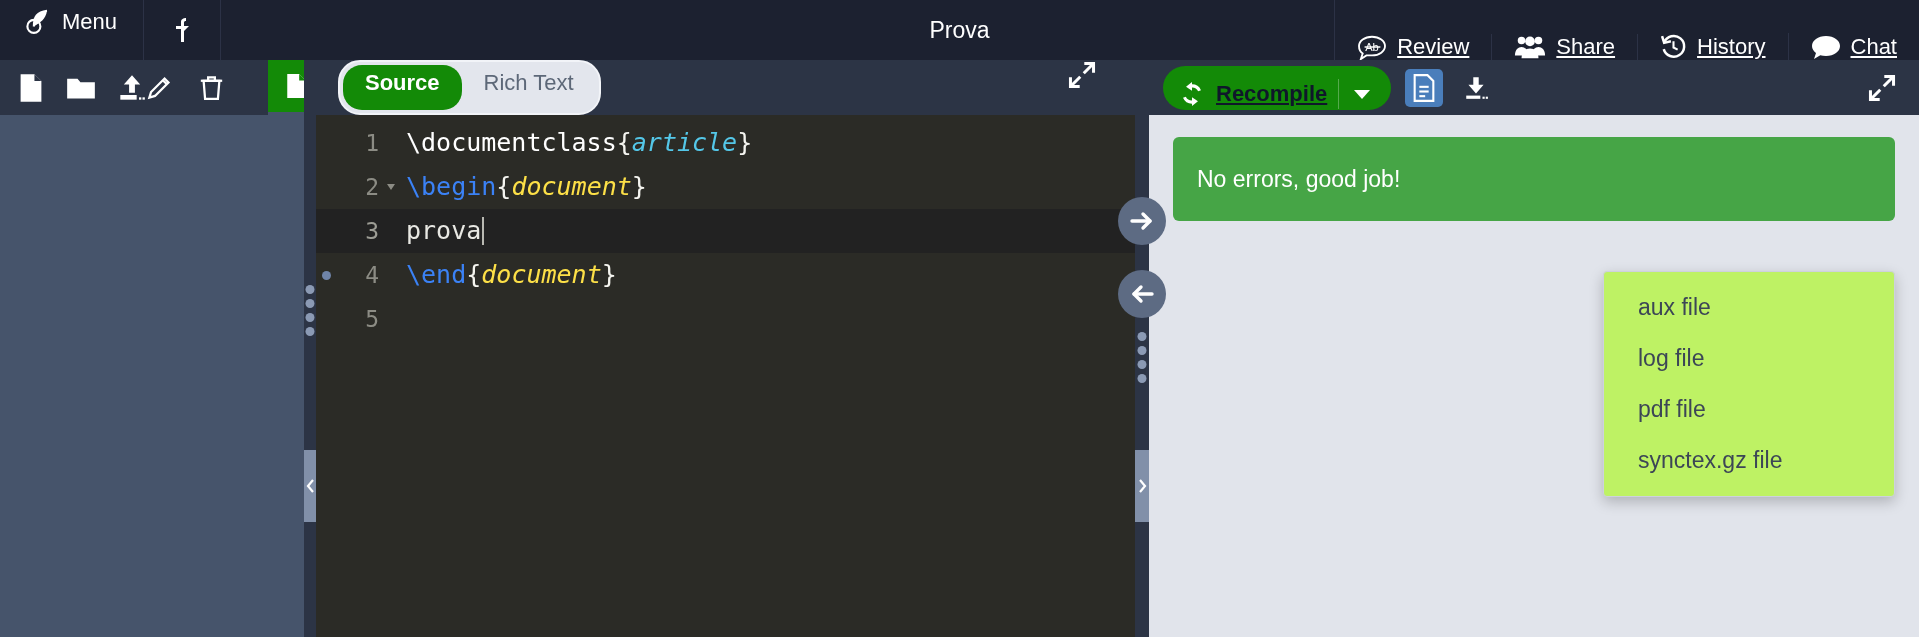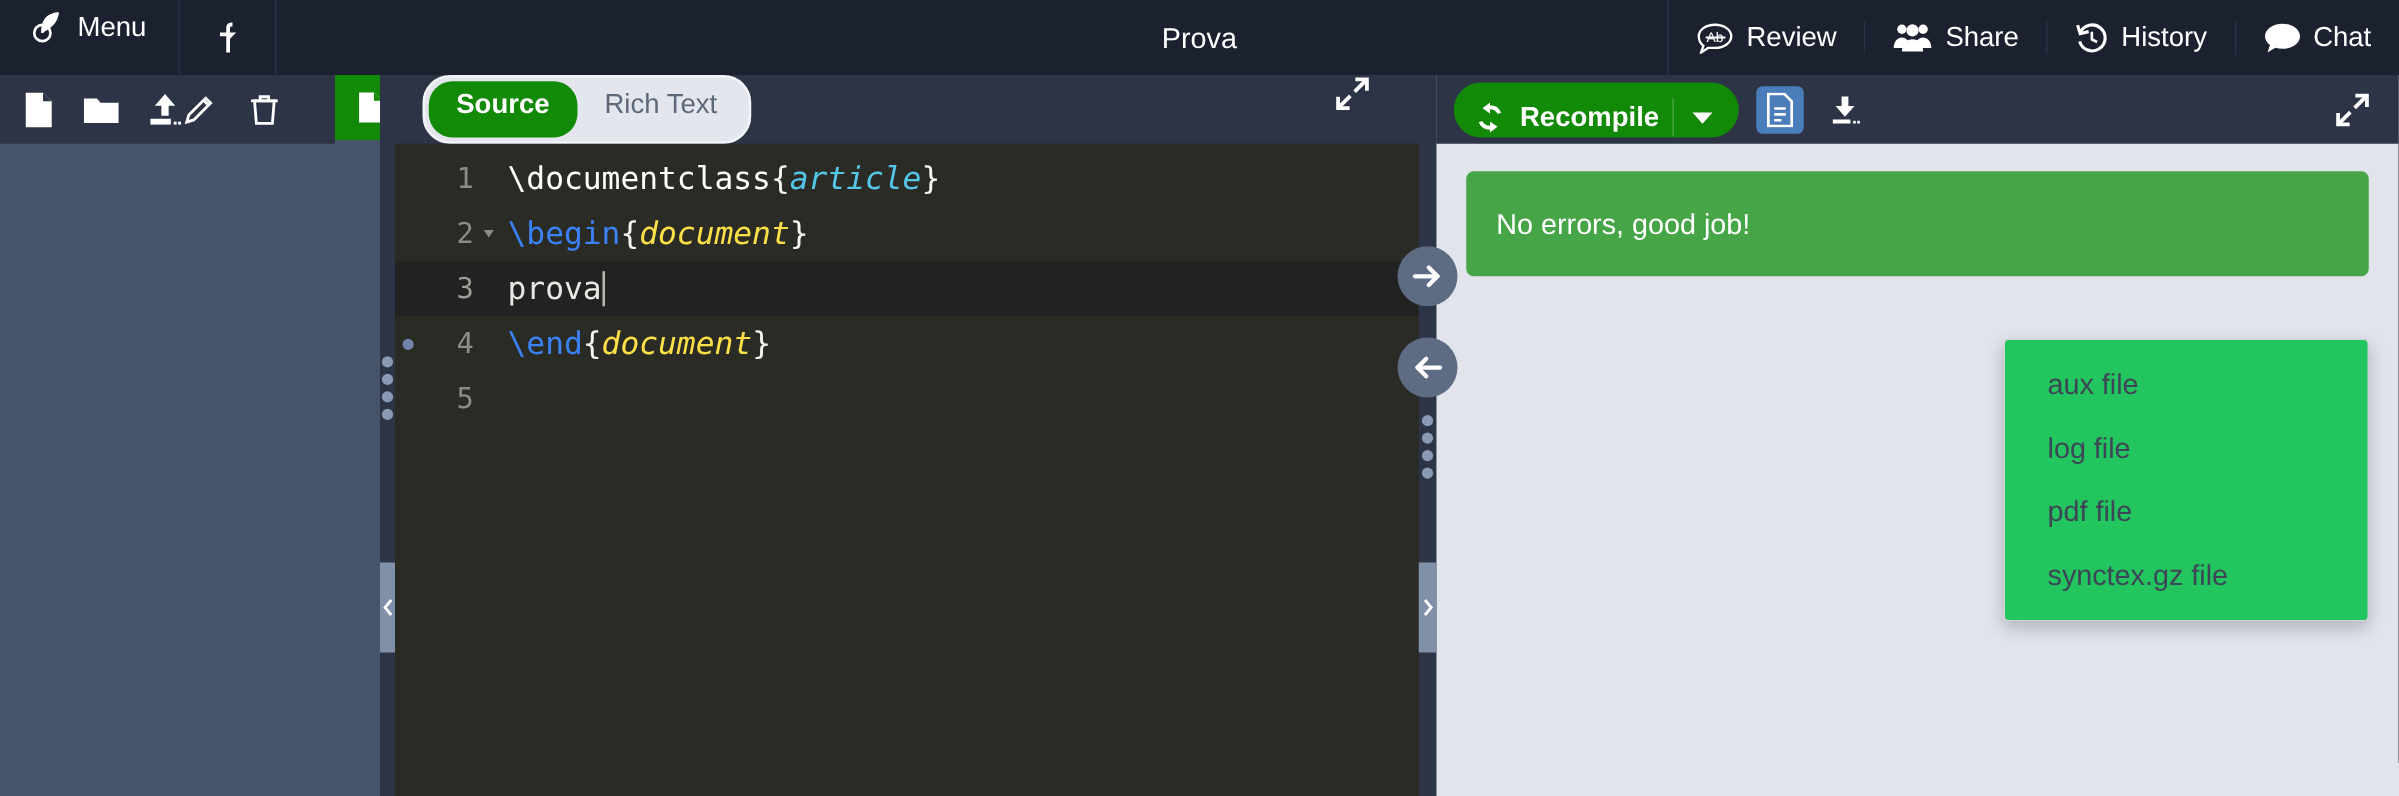--- a/index.html
+++ b/index.html
@@ -24,21 +24,21 @@
     gap: 10px;
     padding: 0 22px;
     font-size: 22px;
     color: #fff;
     border-right: 1px solid #2c3246;
     white-space: nowrap;
   }
   .nav-item.brand { padding: 0 26px 16px 22px; }
   .nav-item.upload-only { padding: 0 26px; }
   .nav-spacer { flex: 1; border-right: 1px solid #2c3246; }
-  .nav-right { display: flex; align-items: center; }
+  .nav-right { display: flex; align-items: flex-end; text-decoration: underline; }
   .nav-right .nav-item { border-right: 1px solid #2c3246; }
   .nav-right .nav-item:last-child { border-right: none; }
   .proj-title {
     position: absolute;
     left: 0; right: 0; top: 0;
     height: 60px;
     display: flex; align-items: center; justify-content: center;
     font-size: 23px; color: #fff;
     pointer-events: none;
   }
@@ -219,24 +219,25 @@
     display: flex; align-items: center;
     padding: 0 14px;
     flex: none;
     gap: 14px;
   }
   .recompile {
     display: flex; align-items: center;
     background: #138a07;
     border-radius: 24px;
     height: 44px;
-    color: #ffffff;
+    color: #0f172a;
     font-size: 22px; font-weight: bold;
     padding: 12px 4px 0 16px;
     gap: 11px;
+    text-decoration: underline;
   }
   .recompile .rc-split {
     border-left: 1px solid rgba(255,255,255,.28);
     padding: 0 16px 0 14px;
     display: flex; align-items: center; height: 30px;
   }
   .icon-btn {
     width: 38px; height: 38px;
     display: flex; align-items: center; justify-content: center;
     border-radius: 5px;
@@ -283,21 +284,21 @@
   .caret-down {
     width: 0; height: 0;
     border-left: 7px solid transparent;
     border-right: 7px solid transparent;
     border-top: 8px solid #fff;
   }
   .dropdown {
     position: absolute;
     right: 24px; top: 156px;
     width: 292px;
-    background: #22c55e;
+    background: #bef264;
     border: 1px solid #cdd2dc;
     border-radius: 4px;
     box-shadow: 0 5px 14px rgba(0,0,0,.22);
     padding: 10px 0;
   }
   .dropdown .item {
     padding: 12px 34px;
     font-size: 23px;
     color: #3c4656;
     white-space: nowrap;

